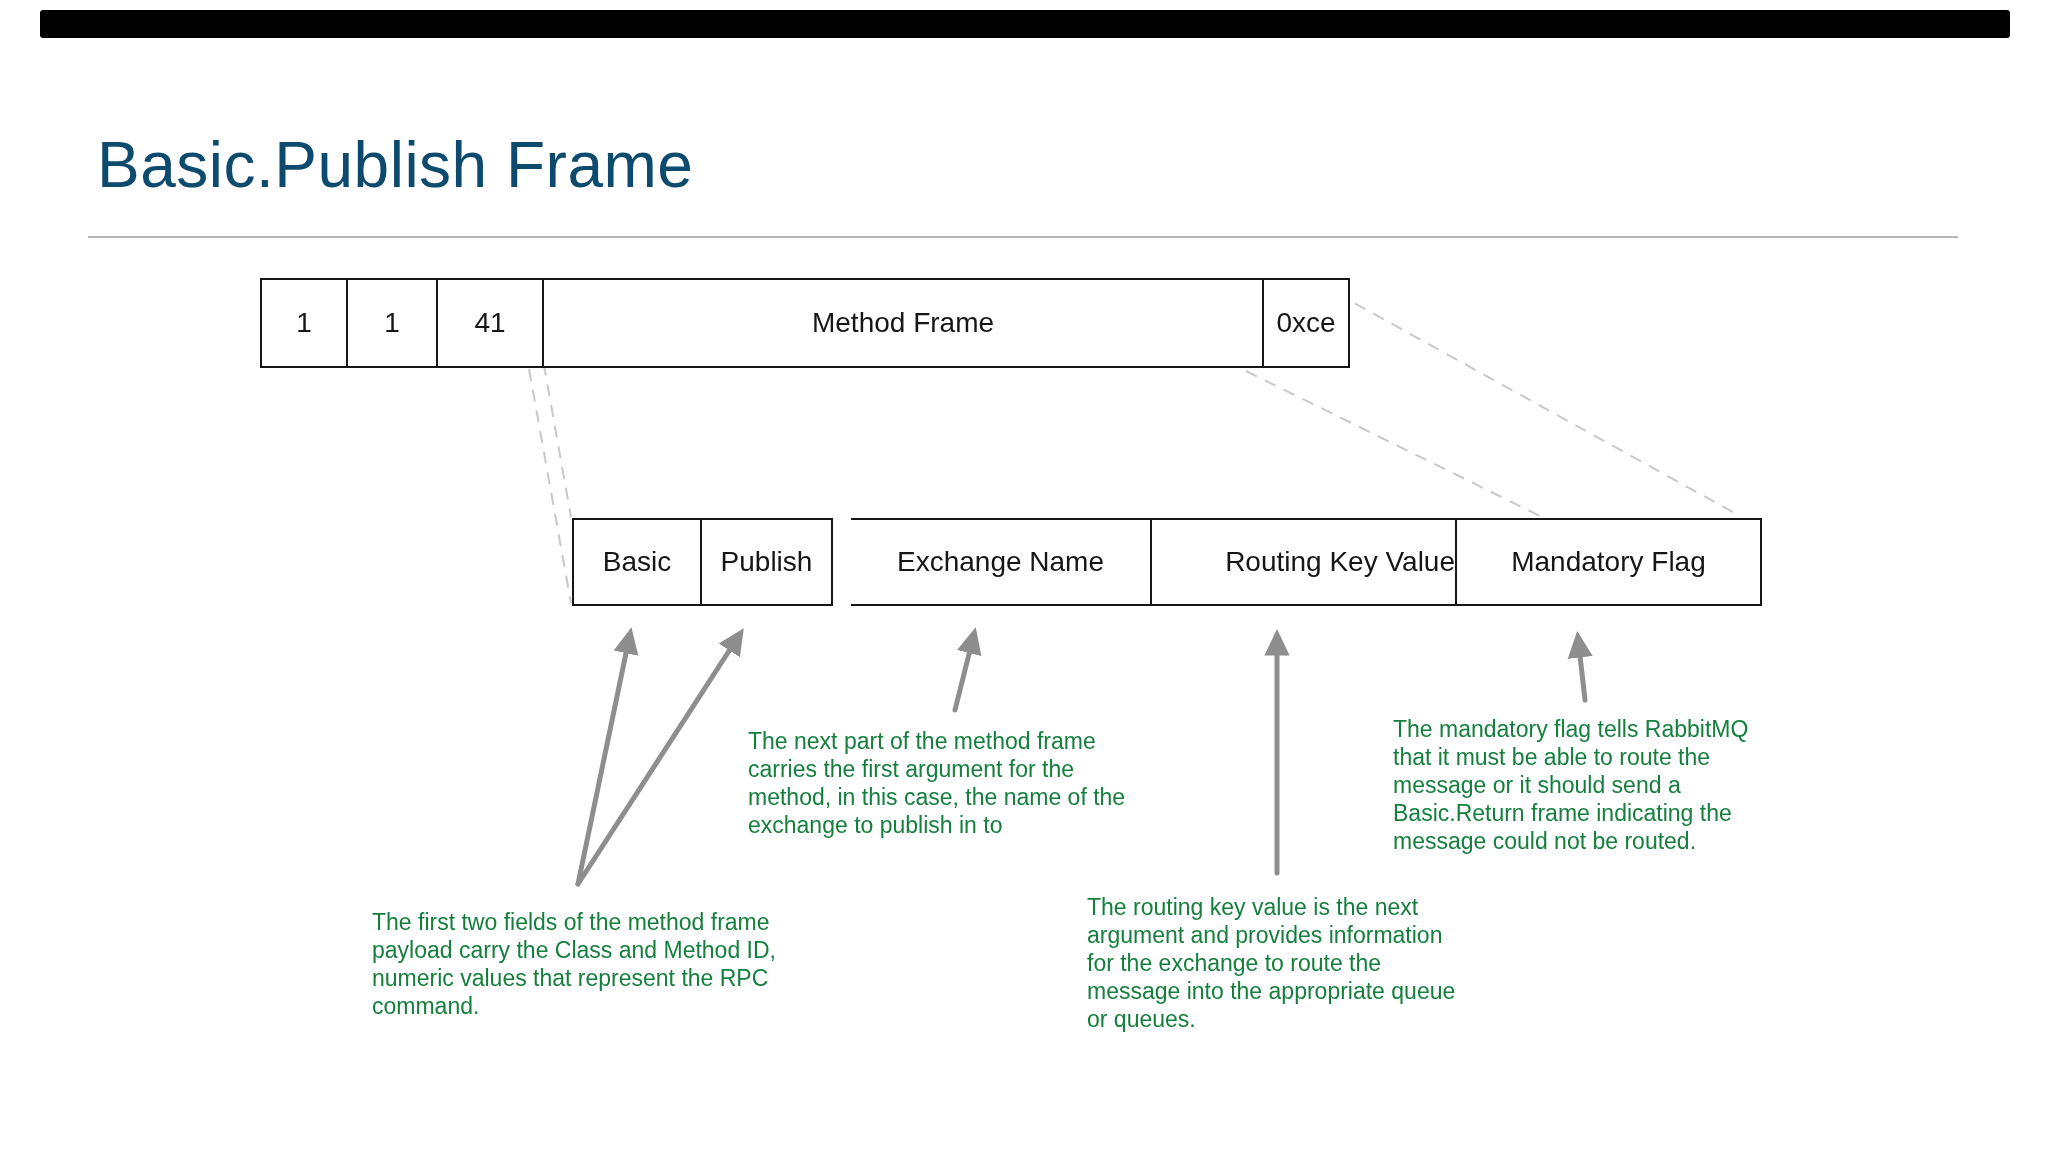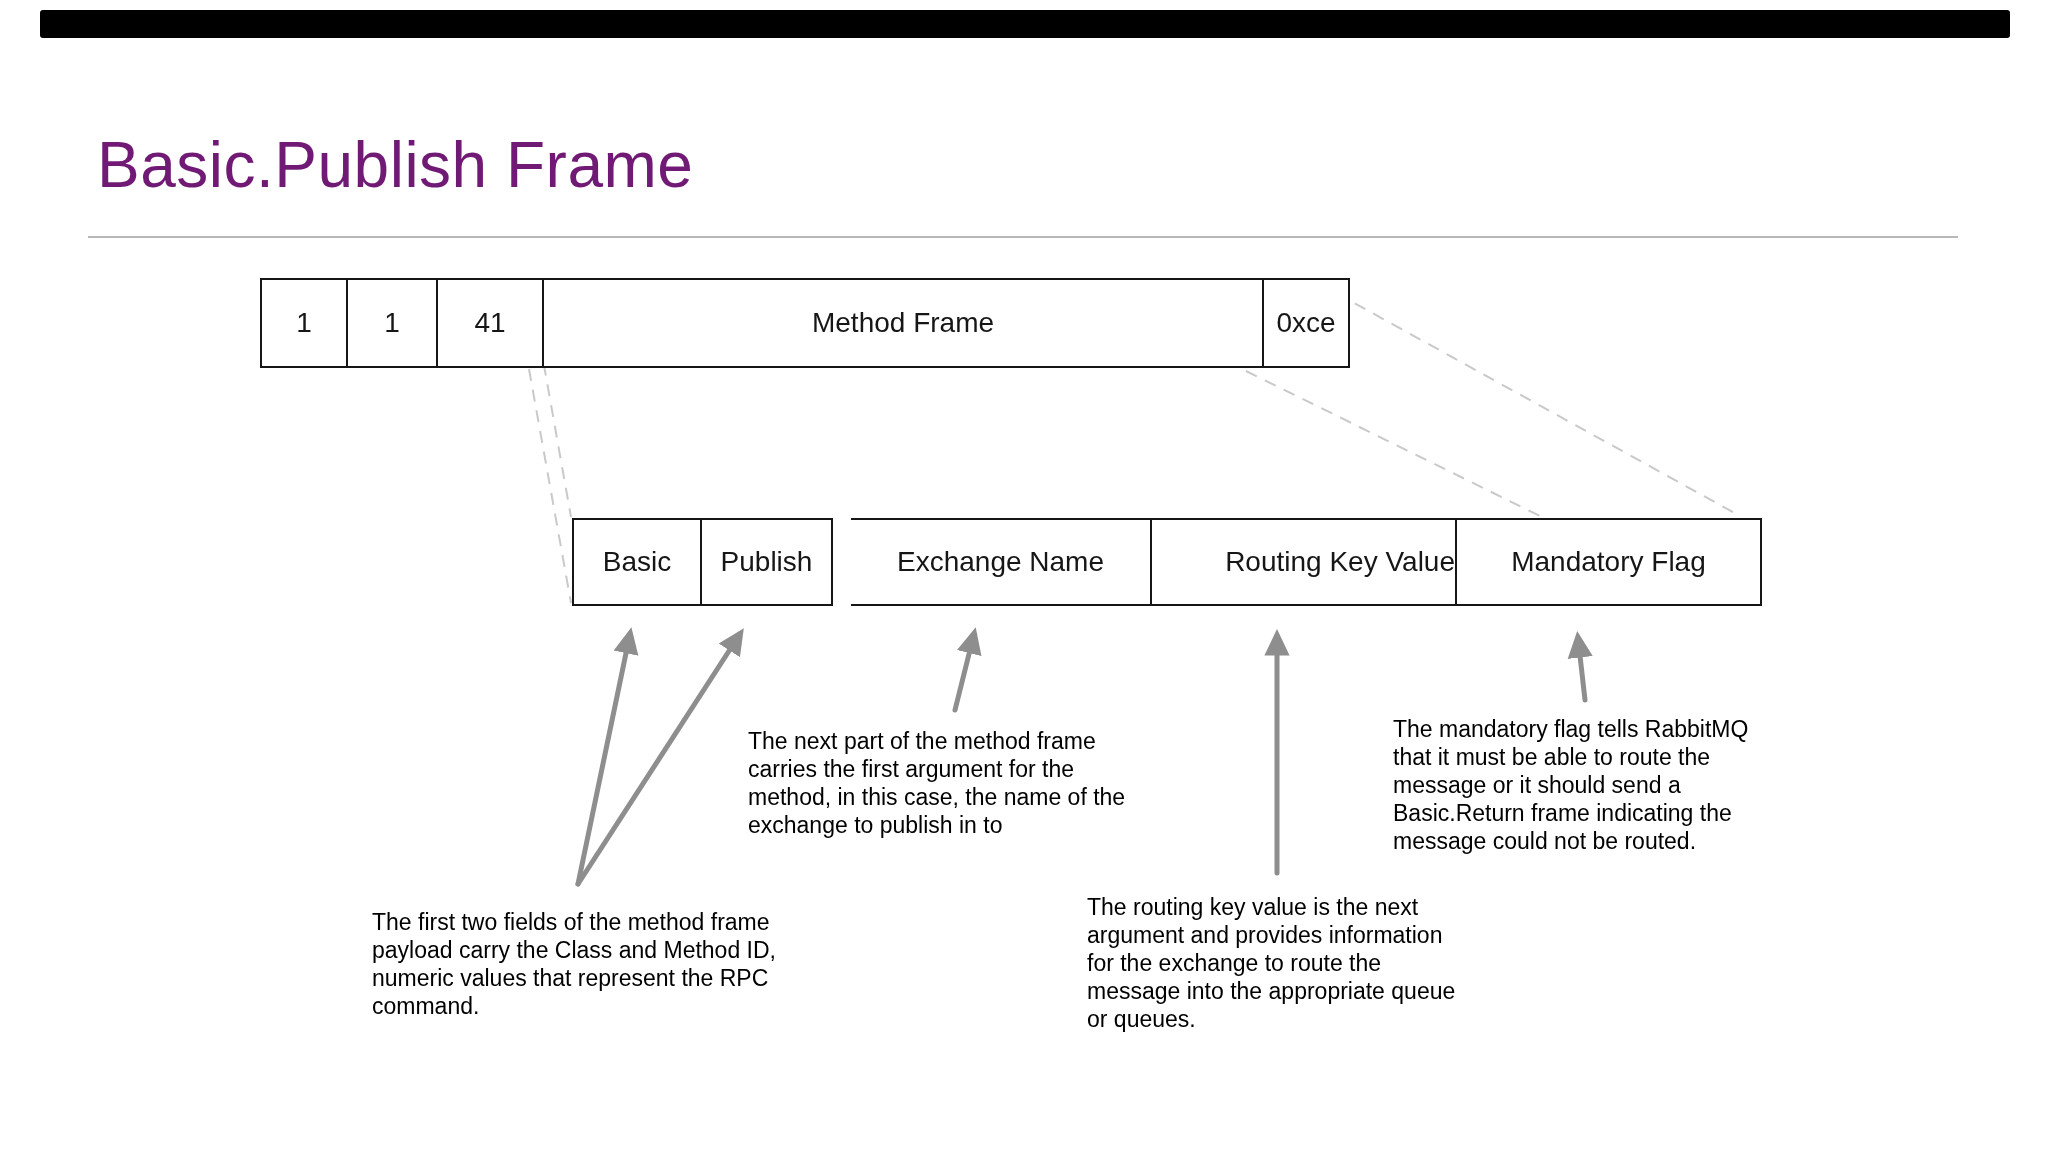--- a/index.html
+++ b/index.html
@@ -12,21 +12,21 @@
   }
 
   .top-bar {
     position: absolute; left: 40px; top: 10px;
     width: 1970px; height: 28px;
     background: #000000; border-radius: 3px;
   }
 
   .slide-title {
     position: absolute; left: 97px; top: 128px;
-    font-size: 64px; color: #701a75;
+    font-size: 64px; color: #0c4a6e;
     letter-spacing: 0.5px; white-space: nowrap;
   }
 
   .title-divider {
     position: absolute; left: 88px; top: 236px;
     width: 1870px; height: 2px; background: #b7b7b7;
   }
 
   .frame-row { position: absolute; display: flex; }
   .row-top      { left: 260px; top: 278px; height: 90px; }
@@ -43,21 +43,21 @@
 
   .c-t0 { width: 88px; }  .c-t1 { width: 90px; }  .c-t2 { width: 106px; }
   .c-t3 { width: 720px; } .c-t4 { width: 86px; }
 
   .c-e0 { width: 130px; } .c-e1 { width: 131px; } .c-e2 { width: 301px; margin-left: 18px; }
   .c-e3 { width: 305px; justify-content: flex-end; } .c-e4 { width: 305px; }
 
   .note {
     position: absolute;
     font-size: 23px; line-height: 28px;
-    color: #000000; white-space: pre-line;
+    color: #15803d; white-space: pre-line;
   }
   .note-class     { left: 372px;  top: 908px; }
   .note-exchange  { left: 748px;  top: 727px; }
   .note-routing   { left: 1087px; top: 893px; }
   .note-mandatory { left: 1393px; top: 715px; }
 
   svg.overlay {
     position: absolute; left: 0; top: 0;
     width: 2048px; height: 1152px;
     pointer-events: none;

